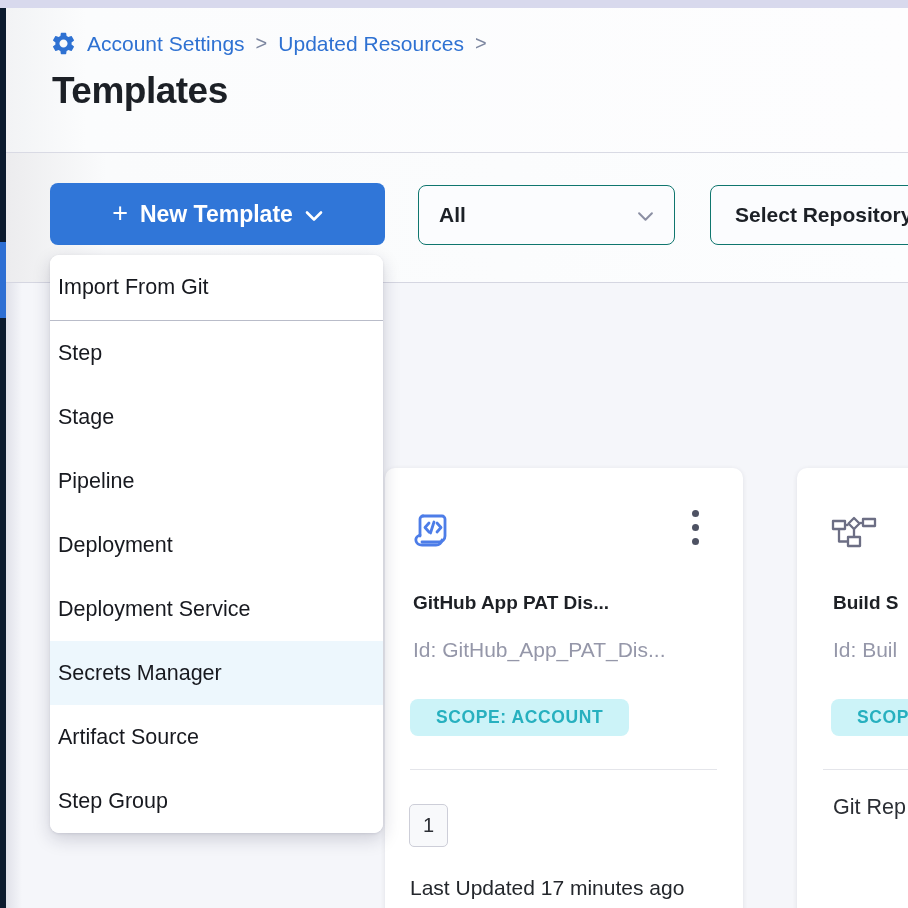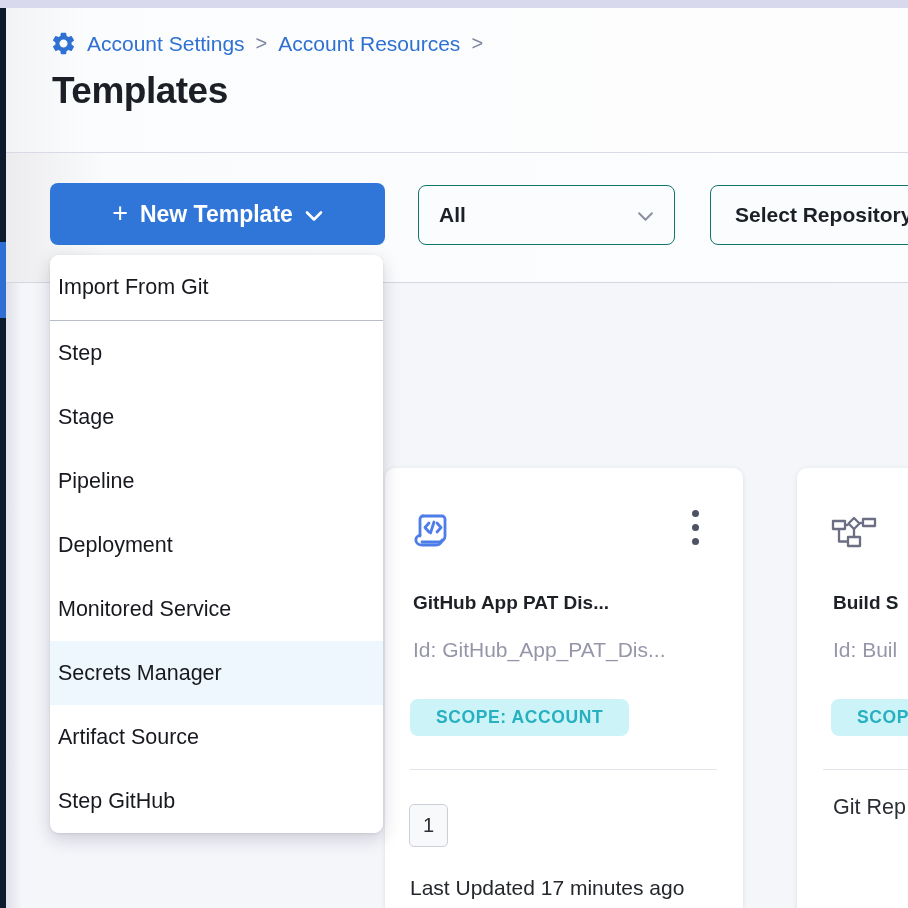--- a/index.html
+++ b/index.html
@@ -65,21 +65,21 @@
 
   <div class="header">
     <div class="breadcrumb">
       <span class="crumb-icon">
         <svg width="27" height="27" viewBox="0 0 24 24" fill="#2e71d2">
             <path d="M19.14 12.94c.04-.3.06-.61.06-.94 0-.32-.02-.64-.07-.94l2.03-1.58a.49.49 0 0 0 .12-.61l-1.92-3.32a.488.488 0 0 0-.59-.22l-2.39.96c-.5-.38-1.03-.7-1.62-.94l-.36-2.54a.484.484 0 0 0-.48-.41h-3.84c-.24 0-.43.17-.47.41l-.36 2.54c-.59.24-1.13.57-1.62.94l-2.39-.96c-.22-.08-.47 0-.59.22L2.74 8.87c-.12.21-.08.47.12.61l2.03 1.58c-.05.3-.09.63-.09.94s.02.64.07.94l-2.03 1.58a.49.49 0 0 0-.12.61l1.92 3.32c.12.22.37.29.59.22l2.39-.96c.5.38 1.03.7 1.62.94l.36 2.54c.05.24.24.41.48.41h3.84c.24 0 .44-.17.47-.41l.36-2.54c.59-.24 1.13-.56 1.62-.94l2.39.96c.22.08.47 0 .59-.22l1.92-3.32c.12-.22.07-.47-.12-.61l-2.01-1.58zM12 15.6c-1.98 0-3.6-1.62-3.6-3.6s1.62-3.6 3.6-3.6 3.6 1.62 3.6 3.6-1.62 3.6-3.6 3.6z"></path>
           </svg>
       </span>
       <a class="crumb-link">Account Settings</a>
       <span class="crumb-sep">&gt;</span>
-      <a class="crumb-link">Account Resources</a>
+      <a class="crumb-link">Updated Resources</a>
       <span class="crumb-sep">&gt;</span>
     </div>
     <h1 class="page-title">Templates</h1>
   </div>
 
   <div class="toolbar"></div>
   <div class="content-bg"></div>
   <div class="left-shade"></div>
 
   <button class="btn-new">
@@ -104,24 +104,24 @@
   <div class="select select-repo">
     <span>Select Repository</span>
   </div>
 
   <div class="menu">
     <div class="menu-item has-divider">Import From Git</div>
     <div class="menu-item">Step</div>
     <div class="menu-item">Stage</div>
     <div class="menu-item">Pipeline</div>
     <div class="menu-item">Deployment</div>
-    <div class="menu-item">Monitored Service</div>
+    <div class="menu-item">Deployment Service</div>
     <div class="menu-item highlight">Secrets Manager</div>
     <div class="menu-item">Artifact Source</div>
-    <div class="menu-item">Step GitHub</div>
+    <div class="menu-item">Step Group</div>
   </div>
 
   <div class="card card-1">
     <span class="card-icon" style="left:26px;top:42px;">
       <svg width="42" height="42" viewBox="0 0 42 42" fill="none" stroke="#4d7de8" stroke-width="2.8" stroke-linecap="round" stroke-linejoin="round">
         <path d="M12 6 h19 a3 3 0 0 1 3 3 v17 a6 6 0 0 1 -6 6 h-17"></path>
         <path d="M9 26 V9 a3 3 0 0 1 3 -3"></path>
         <path d="M9 25 q-5 2 -4 6 q1 4 6 4 h14 q5 0 6 -5"></path>
         <path d="M18 13 l-4 4.5 4 4.5"></path>
         <path d="M26 13 l4 4.5 -4 4.5"></path>

